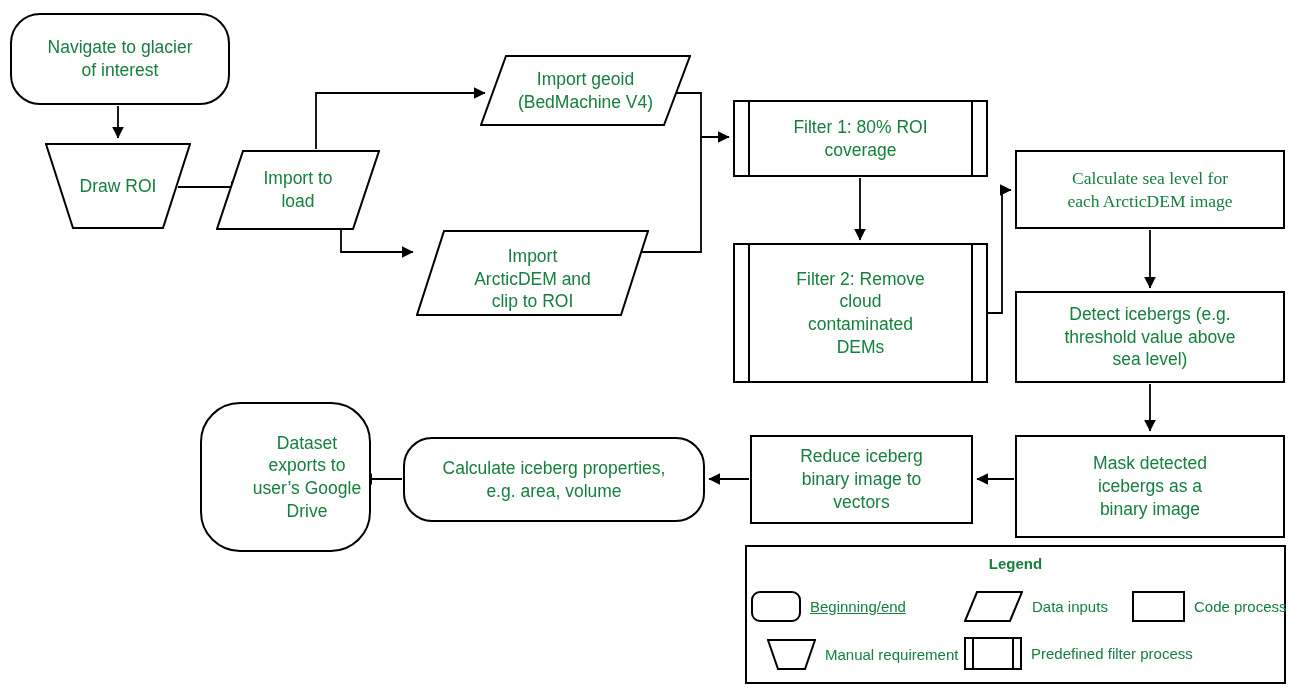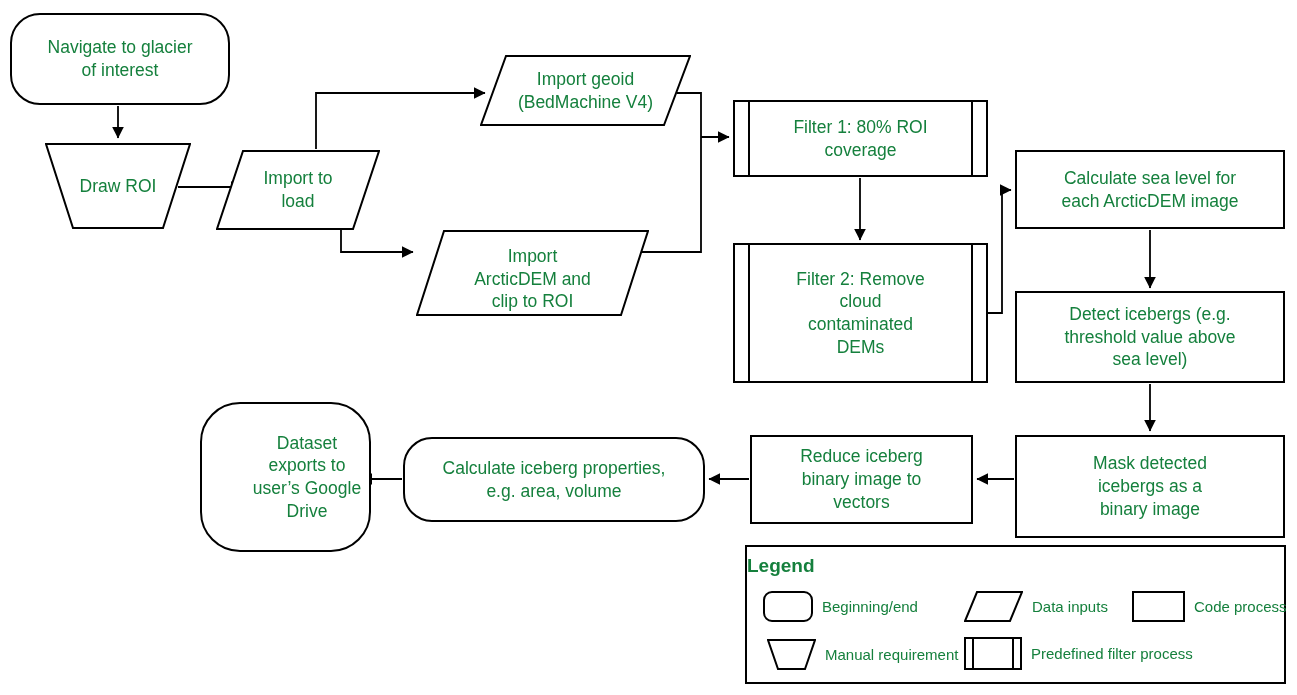--- a/index.html
+++ b/index.html
@@ -59,23 +59,23 @@
     position: absolute;
     left: 745px; top: 545px;
     width: 541px; height: 139px;
     border: 2px solid #000;
     background: #fff;
     z-index: 1;
   }
   .legend-title {
     position: absolute;
     top: 8px; left: 0; right: 0;
-    text-align: left;
+    text-align: center;
     font-weight: bold;
-    font-size: 19px;
+    font-size: 15px;
   }
   .legend-item {
     position: absolute;
     display: flex;
     align-items: center;
   }
   .legend-label {
     font-size: 15px;
     margin-left: 9px;
     white-space: nowrap;
@@ -181,21 +181,21 @@
 coverage</span>
   </div>
 
   <div class="node predef" style="left:733px; top:243px; width:255px; height:140px;">
     <span class="label">Filter 2: Remove
 cloud
 contaminated
 DEMs</span>
   </div>
 
-  <div class="node rect" style="left:1015px; top:150px; width:270px; height:79px;">
+  <div class="node rect" style="left:1015px; top:150px; width:270px; height:79px;font-family:Liberation Serif, serif;">
     <span class="label">Calculate sea level for
 each ArcticDEM image</span>
   </div>
 
   <div class="node rect" style="left:1015px; top:291px; width:270px; height:92px;">
     <span class="label">Detect icebergs (e.g.
 threshold value above
 sea level)</span>
   </div>
 
@@ -219,21 +219,21 @@
   <div class="node stadium" style="left:200px; top:402px; width:171px; height:150px; border-radius:40px;padding-left:43px;">
     <span class="label">Dataset
 exports to
 user’s Google
 Drive</span>
   </div>
 
   <div class="legend">
     <div class="legend-title">Legend</div>
 
-    <div class="legend-item" style="left:16px; top:44px;">
+    <div class="legend-item" style="left:4px; top:44px;text-decoration:underline;">
       <div class="mini-terminator"></div>
       <span class="legend-label">Beginning/end</span>
     </div>
 
     <div class="legend-item" style="left:217px; top:44px;">
       <svg class="mini-svg" width="59" height="31" viewBox="0 0 59 31">
         <polygon points="13,1 58,1 46,30 1,30" fill="#fff" stroke="#000" stroke-width="2"></polygon>
       </svg>
       <span class="legend-label">Data inputs</span>
     </div>

